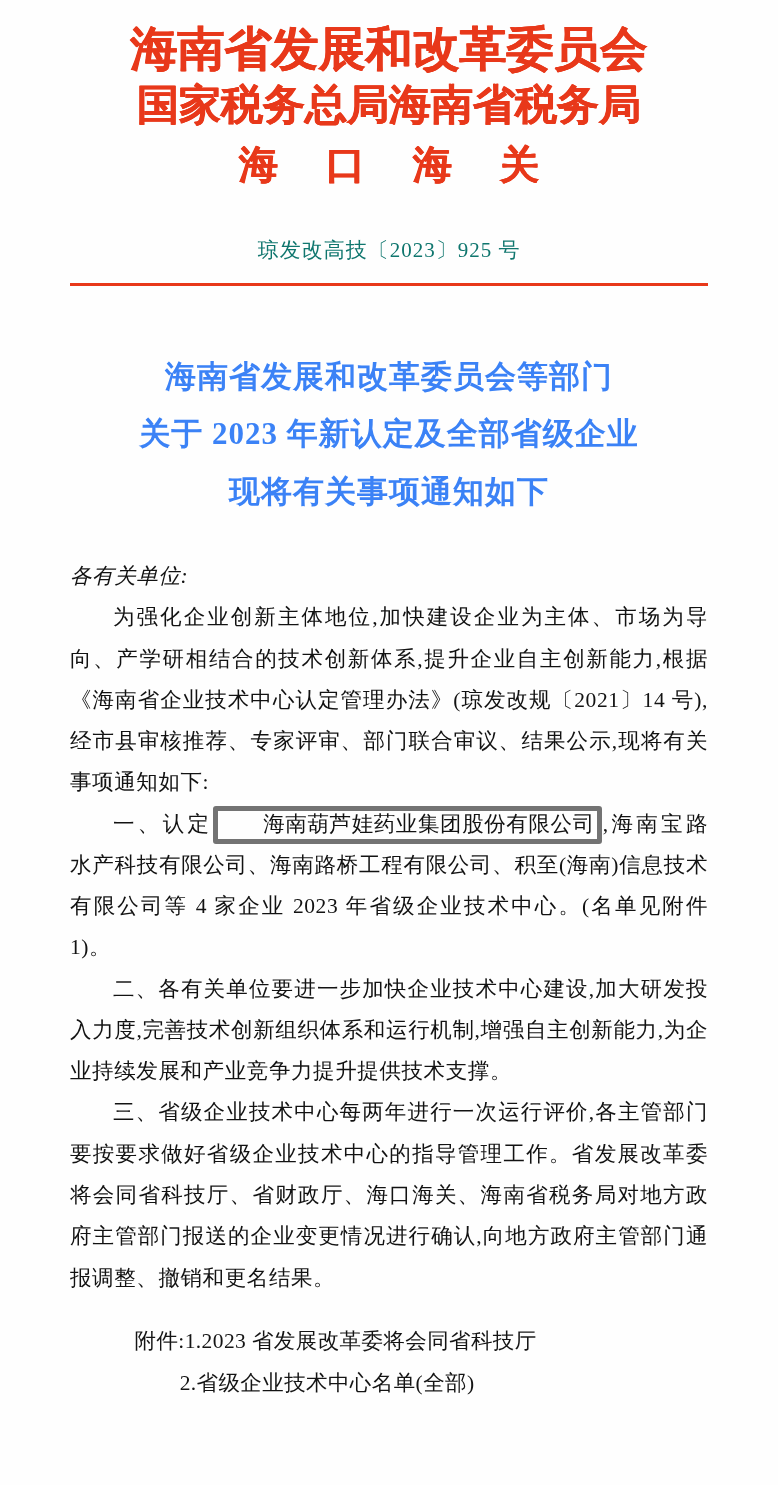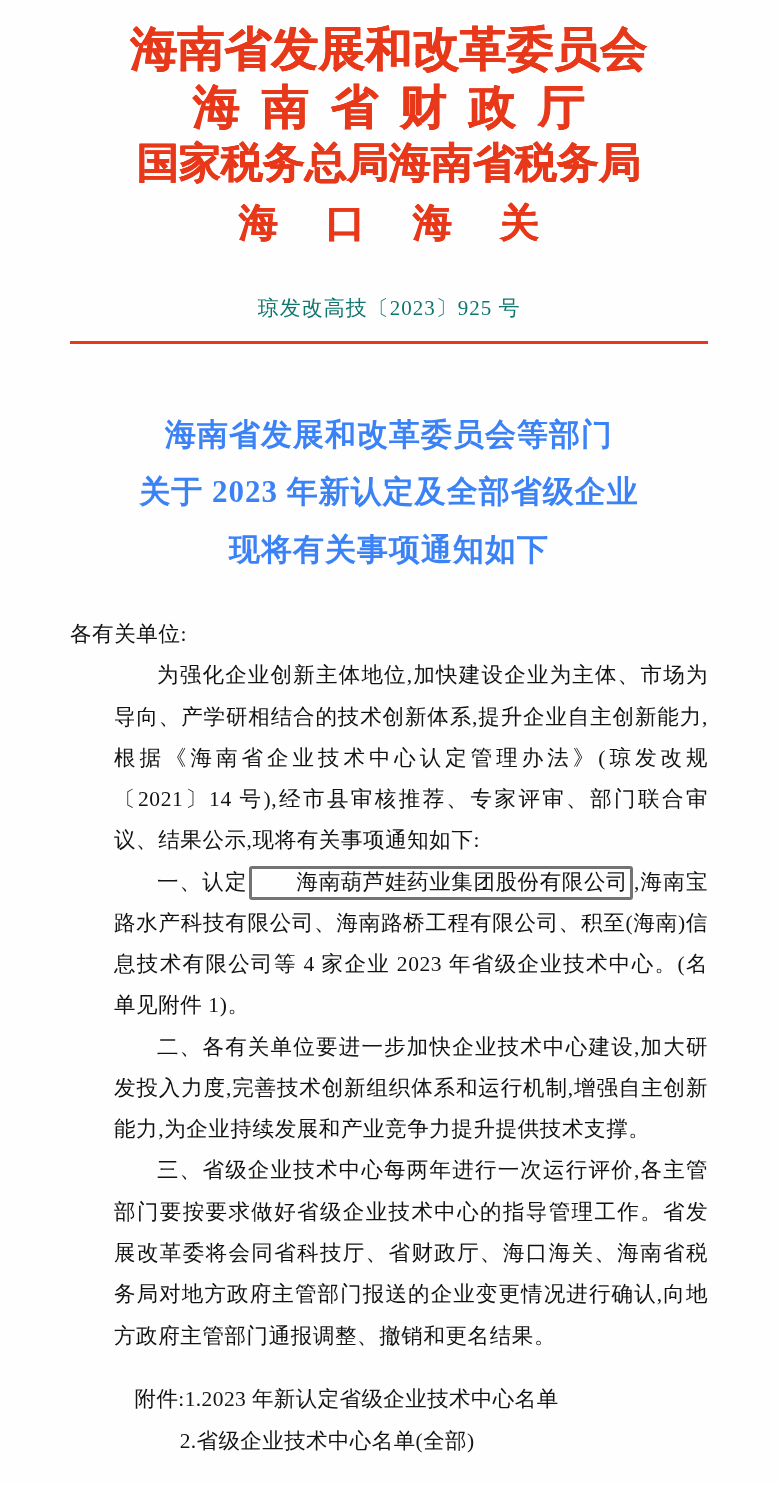--- a/index.html
+++ b/index.html
@@ -75,27 +75,27 @@
   
   .body {
     margin-top: 36px;
     font-size: 21.5px;
     line-height: 1.92;
     letter-spacing: 0.6px;
     color: #121212;
     text-align: justify;
     text-justify: inter-ideograph;
   }
-  .salutation { margin-bottom: 0; }
+  .salutation { margin-bottom: 0; font-style: italic; }
   .para { text-indent: 2em; margin: 0; }
-  .para + .para { margin-top: 0px; margin-left: 44px; }
+  .para + .para { margin-top: 0px; }
 
   .highlight-box {
     display: inline-block;
-    border: 3px solid #737373;
+    border: 5px solid #737373;
     border-radius: 3px;
     padding: 0 2px;
     margin: 0 1px;
     line-height: 1.3;
   }
 
   .attach {
     margin-top: 22px;
     font-size: 21.5px;
     line-height: 1.95;
@@ -104,21 +104,20 @@
   .attach-line { text-indent: 3em; }
   .attach-line2 { text-indent: 5.1em; }
 </style>
 </head>
 <body>
 
 <div class="page">
 
   <div class="letterhead">
     <div class="lh-line lh-1">海南省发展和改革委员会</div>
-    <div class="lh-line lh-2">海南省财政厅</div>
     <div class="lh-line lh-4">国家税务总局海南省税务局</div>
     <div class="lh-line lh-5">海口海关</div>
   </div>
 
   <div class="docnum">琼发改高技〔2023〕925 号</div>
   <div class="red-rule"></div>
 
   <div class="title-block">
     <div>海南省发展和改革委员会等部门</div>
     <div>关于 2023 年新认定及全部省级企业</div>
@@ -127,17 +126,17 @@
 
   <div class="body">
     <p class="para salutation" style="text-indent:0">各有关单位:</p>
     <p class="para">为强化企业创新主体地位,加快建设企业为主体、市场为导向、产学研相结合的技术创新体系,提升企业自主创新能力,根据《海南省企业技术中心认定管理办法》(琼发改规〔2021〕14 号),经市县审核推荐、专家评审、部门联合审议、结果公示,现将有关事项通知如下:</p>
     <p class="para"><span>一、认定</span><span class="highlight-box">海南葫芦娃药业集团股份有限公司</span><span>,海南宝路水产科技有限公司、海南路桥工程有限公司、积至(海南)信息技术有限公司等 4 家企业 2023 年省级企业技术中心。(名单见附件 1)。</span></p>
     <p class="para">二、各有关单位要进一步加快企业技术中心建设,加大研发投入力度,完善技术创新组织体系和运行机制,增强自主创新能力,为企业持续发展和产业竞争力提升提供技术支撑。</p>
     <p class="para">三、省级企业技术中心每两年进行一次运行评价,各主管部门要按要求做好省级企业技术中心的指导管理工作。省发展改革委将会同省科技厅、省财政厅、海口海关、海南省税务局对地方政府主管部门报送的企业变更情况进行确认,向地方政府主管部门通报调整、撤销和更名结果。</p>
   </div>
 
   <div class="attach">
-    <div class="attach-line">附件:1.2023 年新认定省级企业技术中心名单</div>
+    <div class="attach-line">附件:1.2023 省发展改革委将会同省科技厅</div>
     <div class="attach-line2">2.省级企业技术中心名单(全部)</div>
   </div>
 
 </div>
 
 </body></html>

